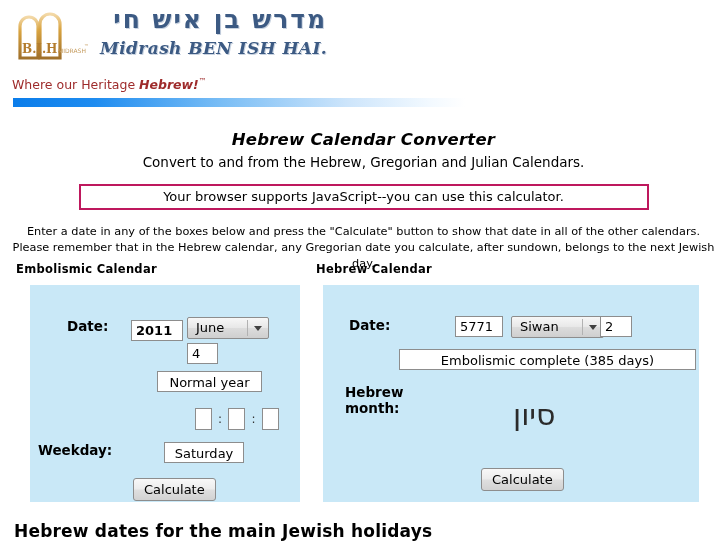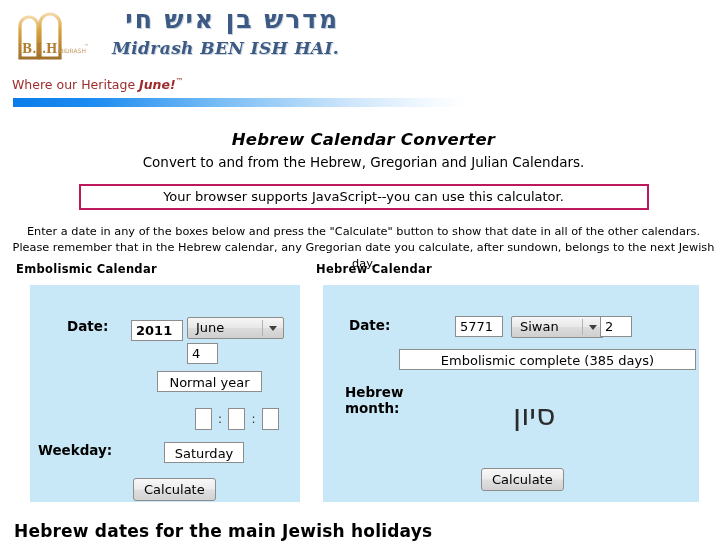--- a/index.html
+++ b/index.html
@@ -24,21 +24,21 @@
   }
   .logo-wrap {
     position: absolute;
     left: 12px;
     top: 8px;
     width: 82px;
     height: 55px;
   }
   .title-block {
     position: absolute;
-    left: 112px;
+    left: 100px;
     top: 6px;
   }
   .hebrew-title {
     font-family: "DejaVu Sans", sans-serif;
     font-size: 25px;
     font-weight: bold;
     color: #3c5a83;
     letter-spacing: 2px;
     direction: rtl;
     line-height: 1.15;
@@ -285,21 +285,21 @@
       <text x="46" y="45" font-family="DejaVu Sans, sans-serif" font-size="6" fill="#c49a5c">MIDRASH</text>
       <text x="72" y="40" font-family="DejaVu Sans, sans-serif" font-size="5" fill="#c49a5c">™</text>
     </svg>
   </div>
 
   <div class="title-block">
     <div class="hebrew-title">מדרש בן איש חי</div>
     <div class="english-title">Midrash BEN ISH HAI.</div>
   </div>
 
-  <div class="tagline"><span>Where our Heritage </span><b>June!</b><sup>™</sup></div>
+  <div class="tagline"><span>Where our Heritage </span><b>Hebrew!</b><sup>™</sup></div>
 
   <div class="grad-bar"></div>
 </div>
 
 <div class="converter">
   <div class="page-title">Hebrew Calendar Converter</div>
   <div class="page-subtitle">Convert to and from the Hebrew, Gregorian and Julian Calendars.</div>
 
   <div class="js-notice-wrap">
     <div class="js-notice">Your browser supports JavaScript--you can use this calculator.</div>
@@ -314,21 +314,21 @@
 <div class="panels">
 
   <div class="panel-col greg">
     <div class="panel-heading">Embolismic Calendar</div>
     <div class="panel-box greg">
 
       <div class="row-label" style="left:37px; top:34px;">Date:</div>
 
       <input class="txt" type="text" style="position: absolute; left: 101px; top: 35px; width: 52px; font-weight: bold;" value="2011">
 
-      <div class="selwrap" style="position:absolute; left:157px; top:32px; width:97px;">
+      <div class="selwrap" style="position:absolute; left:157px; top:32px; width:82px;">
         <span class="sel-text">June</span>
         <span class="sel-div"></span>
         <span class="sel-arrow"></span>
       </div>
 
       <input class="txt" type="text" style="position: absolute; left: 157px; top: 58px; width: 31px;" value="4">
 
       <div class="readout" style="position:absolute; left:127px; top:86px; width:105px;">Normal year</div>
 
       <div style="position:absolute; left:165px; top:123px;">

